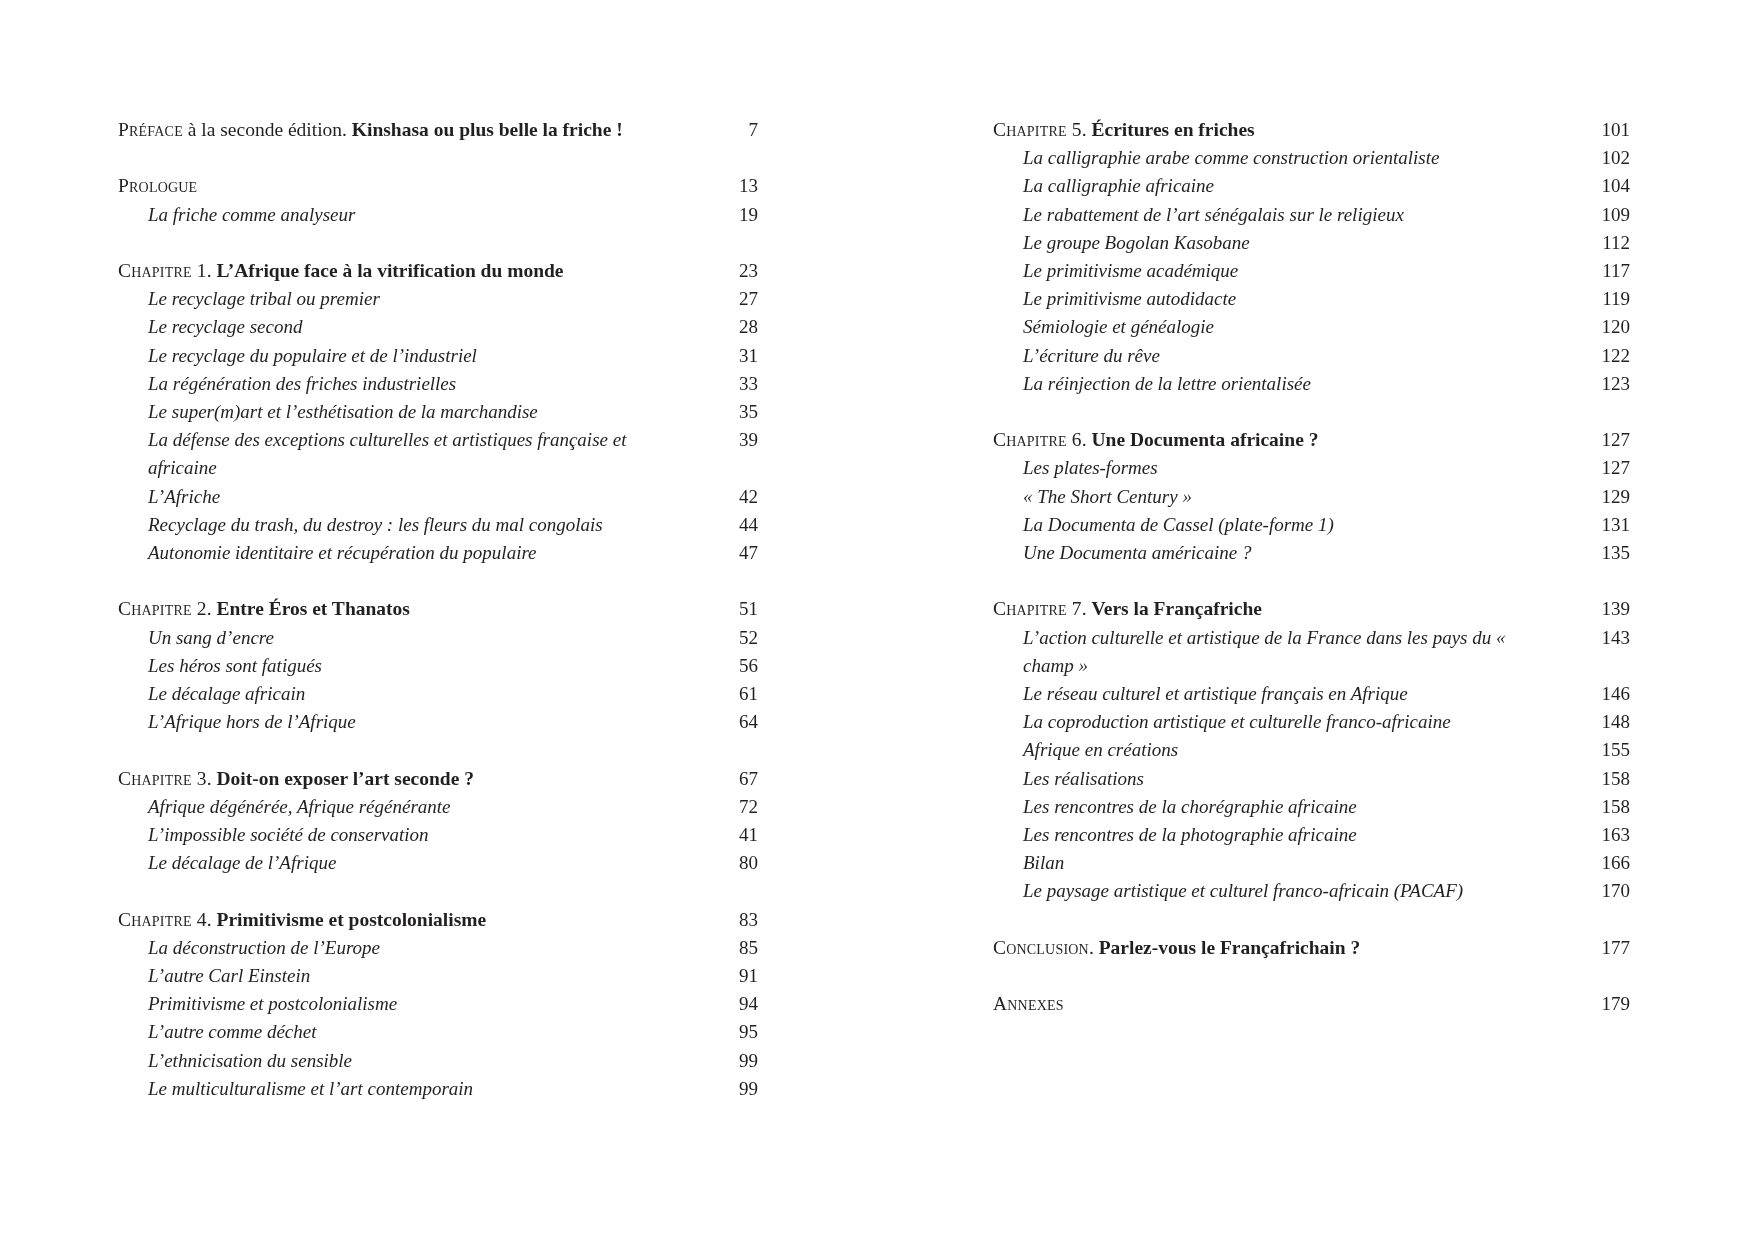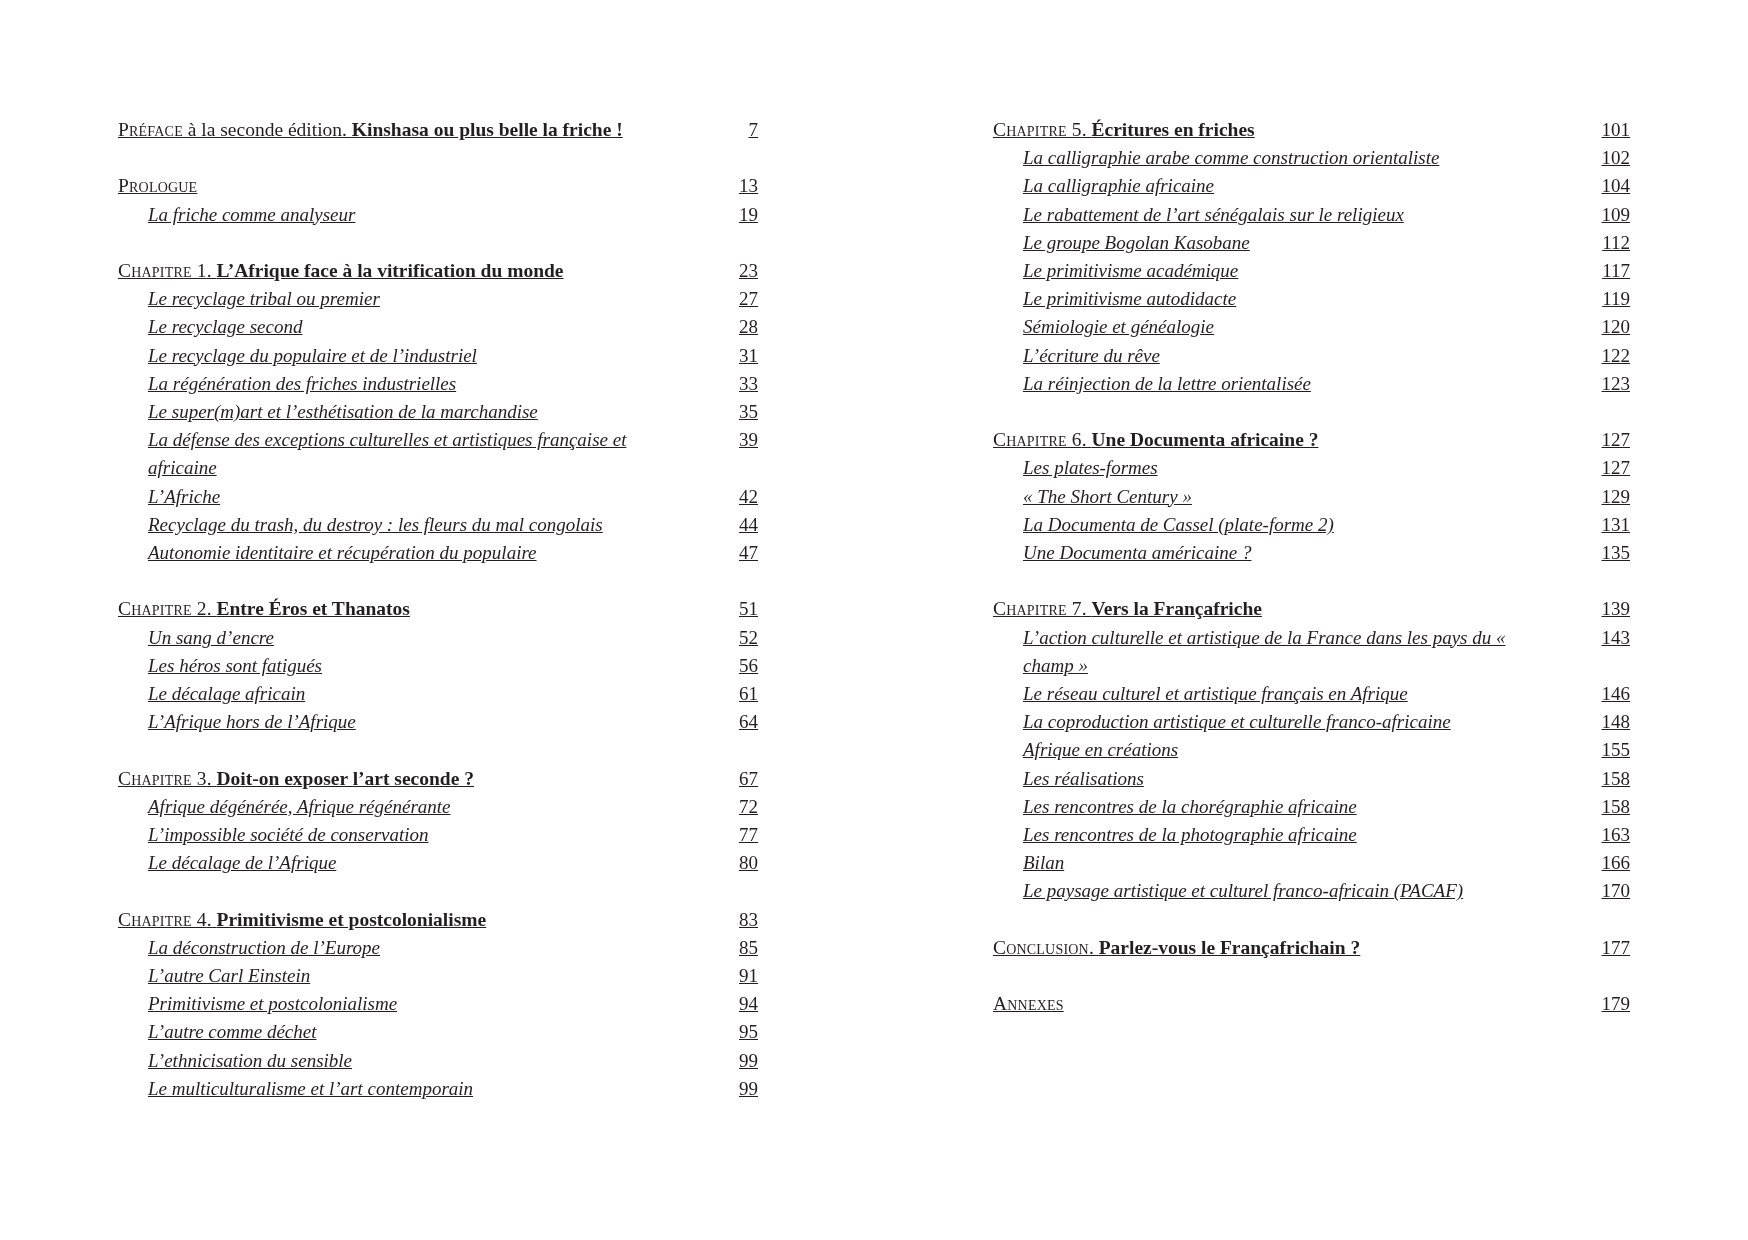--- a/index.html
+++ b/index.html
@@ -22,21 +22,20 @@
     .col-left { left: 118px; width: 640px; }
     .col-right { left: 993px; width: 637px; }
 
     .toc-section { margin: 0 0 28.2px 0; }
     .toc-row {
       display: flex;
       align-items: flex-start;
       justify-content: flex-end;
       font-size: 19.5px;
       line-height: 28.2px;
-      text-decoration: underline;
     }
     .toc-row .entry { flex: 1; padding-right: 40px; }
     .toc-row .page {
       width: 50px;
       text-align: right;
       font-size: 19px;
       white-space: nowrap;
     }
     .sc-label {
       font-variant: small-caps;
@@ -143,21 +142,21 @@
     <div class="toc-row head-row">
       <span class="entry"><span class="sc-label">Chapitre 3</span><span>. </span><span class="head-title">Doit-on exposer l’art seconde ?</span></span>
       <span class="page">67</span>
     </div>
     <div class="toc-row sub-row">
         <span class="entry">Afrique dégénérée, Afrique régénérante</span>
         <span class="page">72</span>
       </div>
     <div class="toc-row sub-row">
         <span class="entry">L’impossible société de conservation</span>
-        <span class="page">77</span>
+        <span class="page">41</span>
       </div>
     <div class="toc-row sub-row">
         <span class="entry">Le décalage de l’Afrique</span>
         <span class="page">80</span>
       </div>
   </div>
 
   <div class="toc-section">
     <div class="toc-row head-row">
       <span class="entry"><span class="sc-label">Chapitre 4</span><span>. </span><span class="head-title">Primitivisme et postcolonialisme</span></span>
@@ -242,21 +241,21 @@
     </div>
     <div class="toc-row sub-row">
         <span class="entry">Les plates-formes</span>
         <span class="page">127</span>
       </div>
     <div class="toc-row sub-row">
         <span class="entry">« The Short Century »</span>
         <span class="page">129</span>
       </div>
     <div class="toc-row sub-row">
-        <span class="entry">La Documenta de Cassel (plate-forme 2)</span>
+        <span class="entry">La Documenta de Cassel (plate-forme 1)</span>
         <span class="page">131</span>
       </div>
     <div class="toc-row sub-row">
         <span class="entry">Une Documenta américaine ?</span>
         <span class="page">135</span>
       </div>
   </div>
 
   <div class="toc-section">
     <div class="toc-row head-row">

